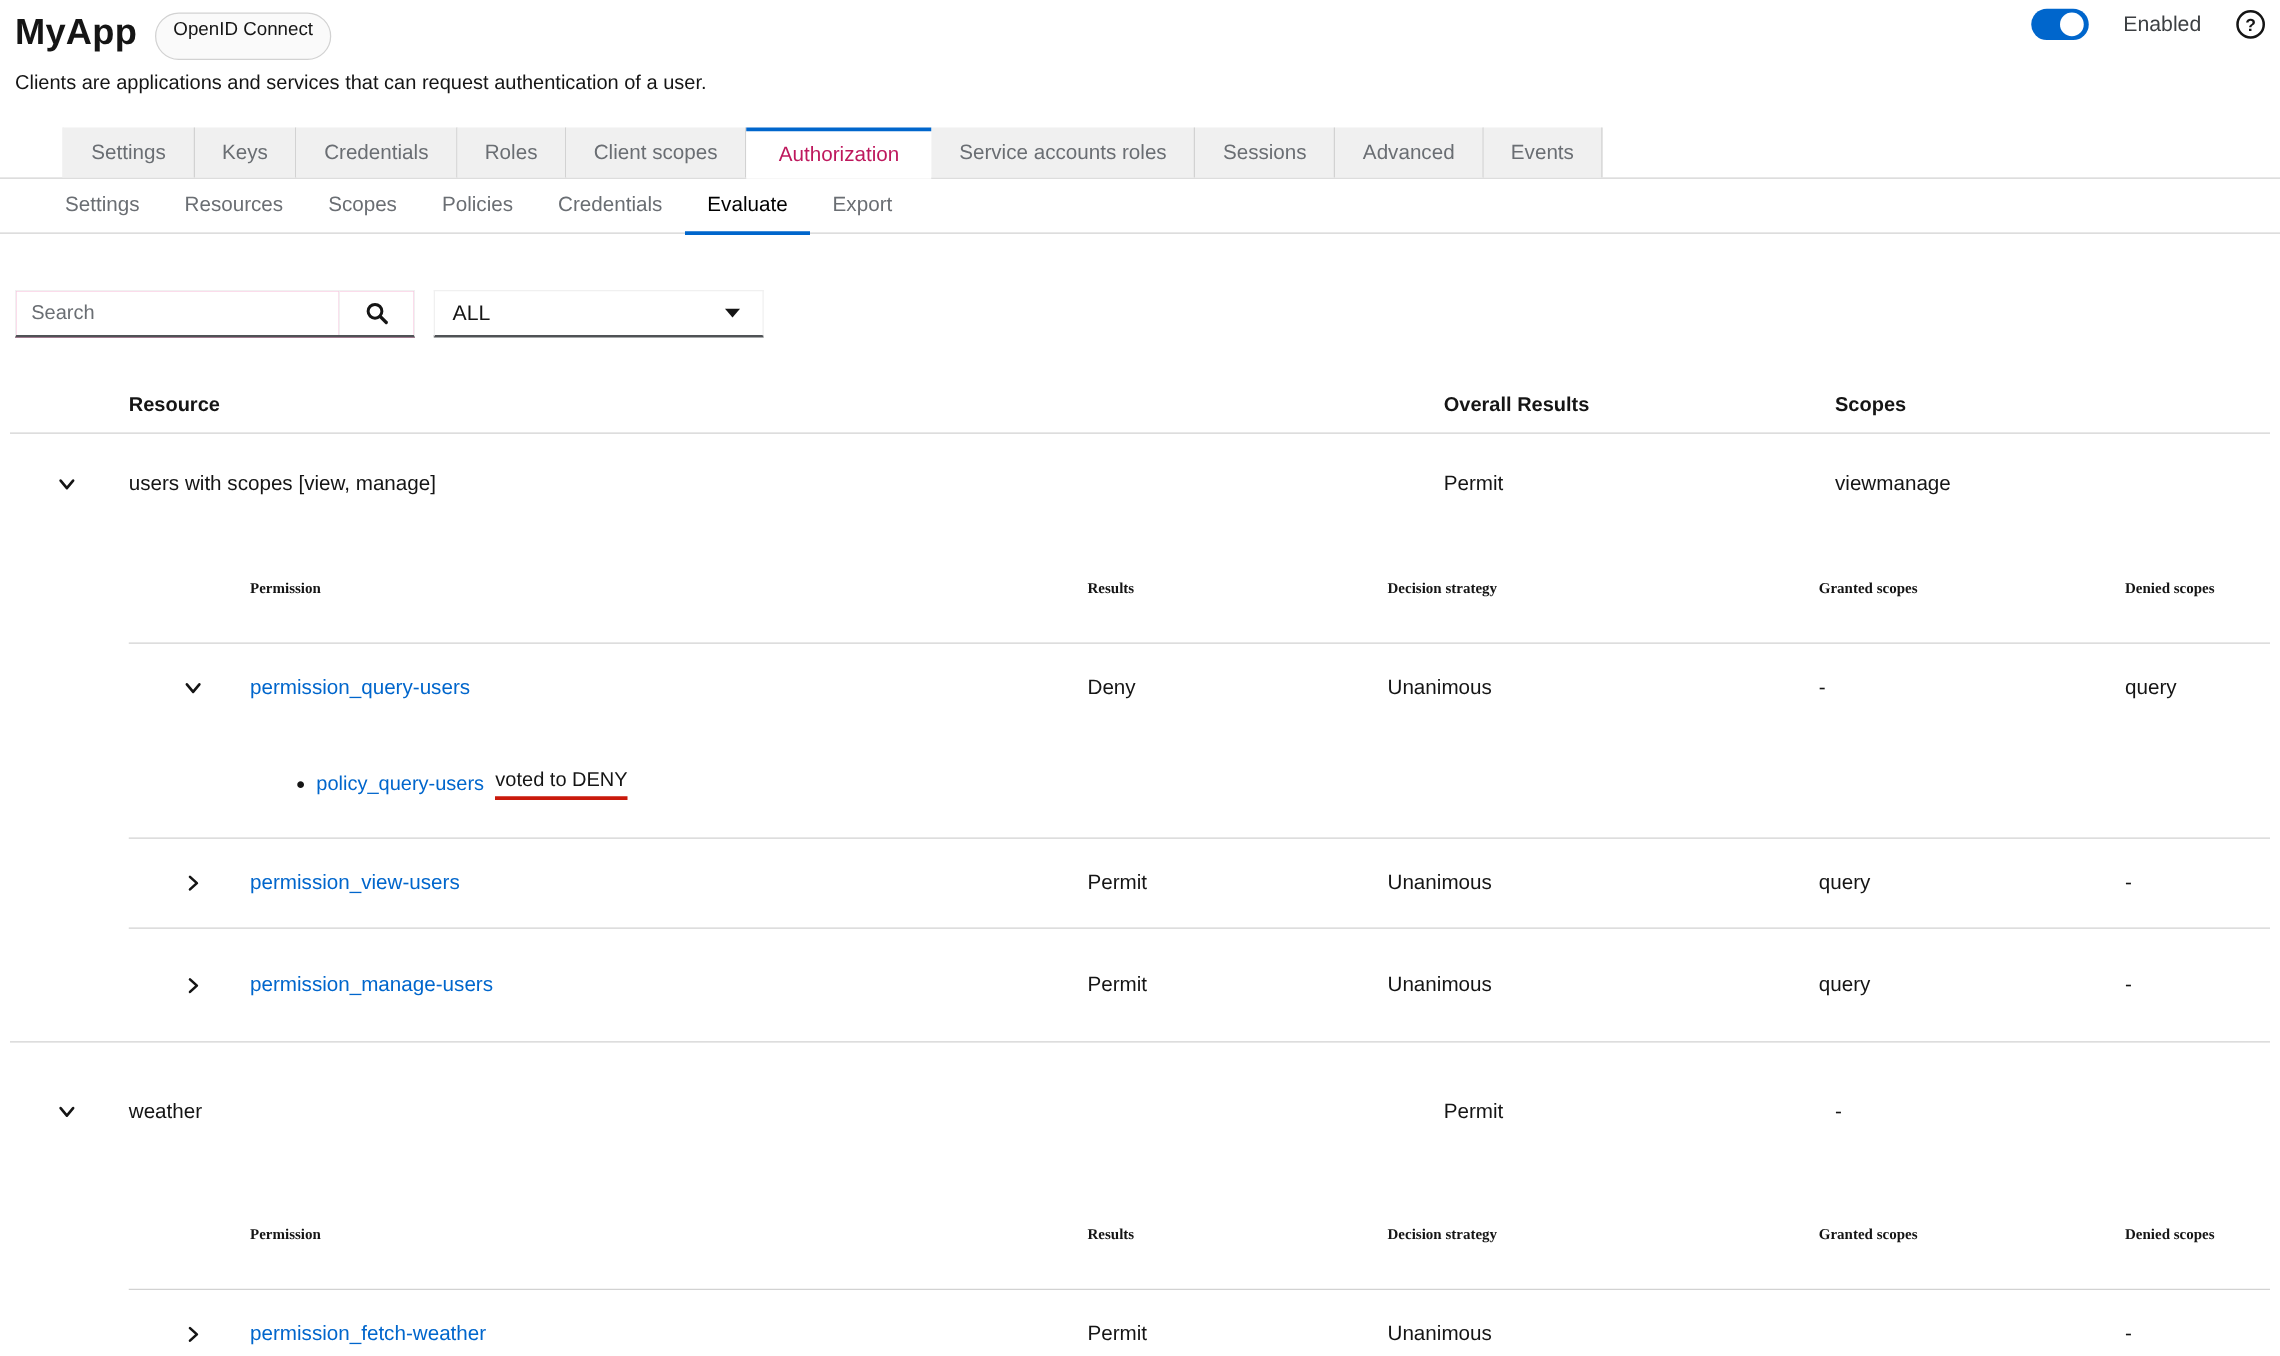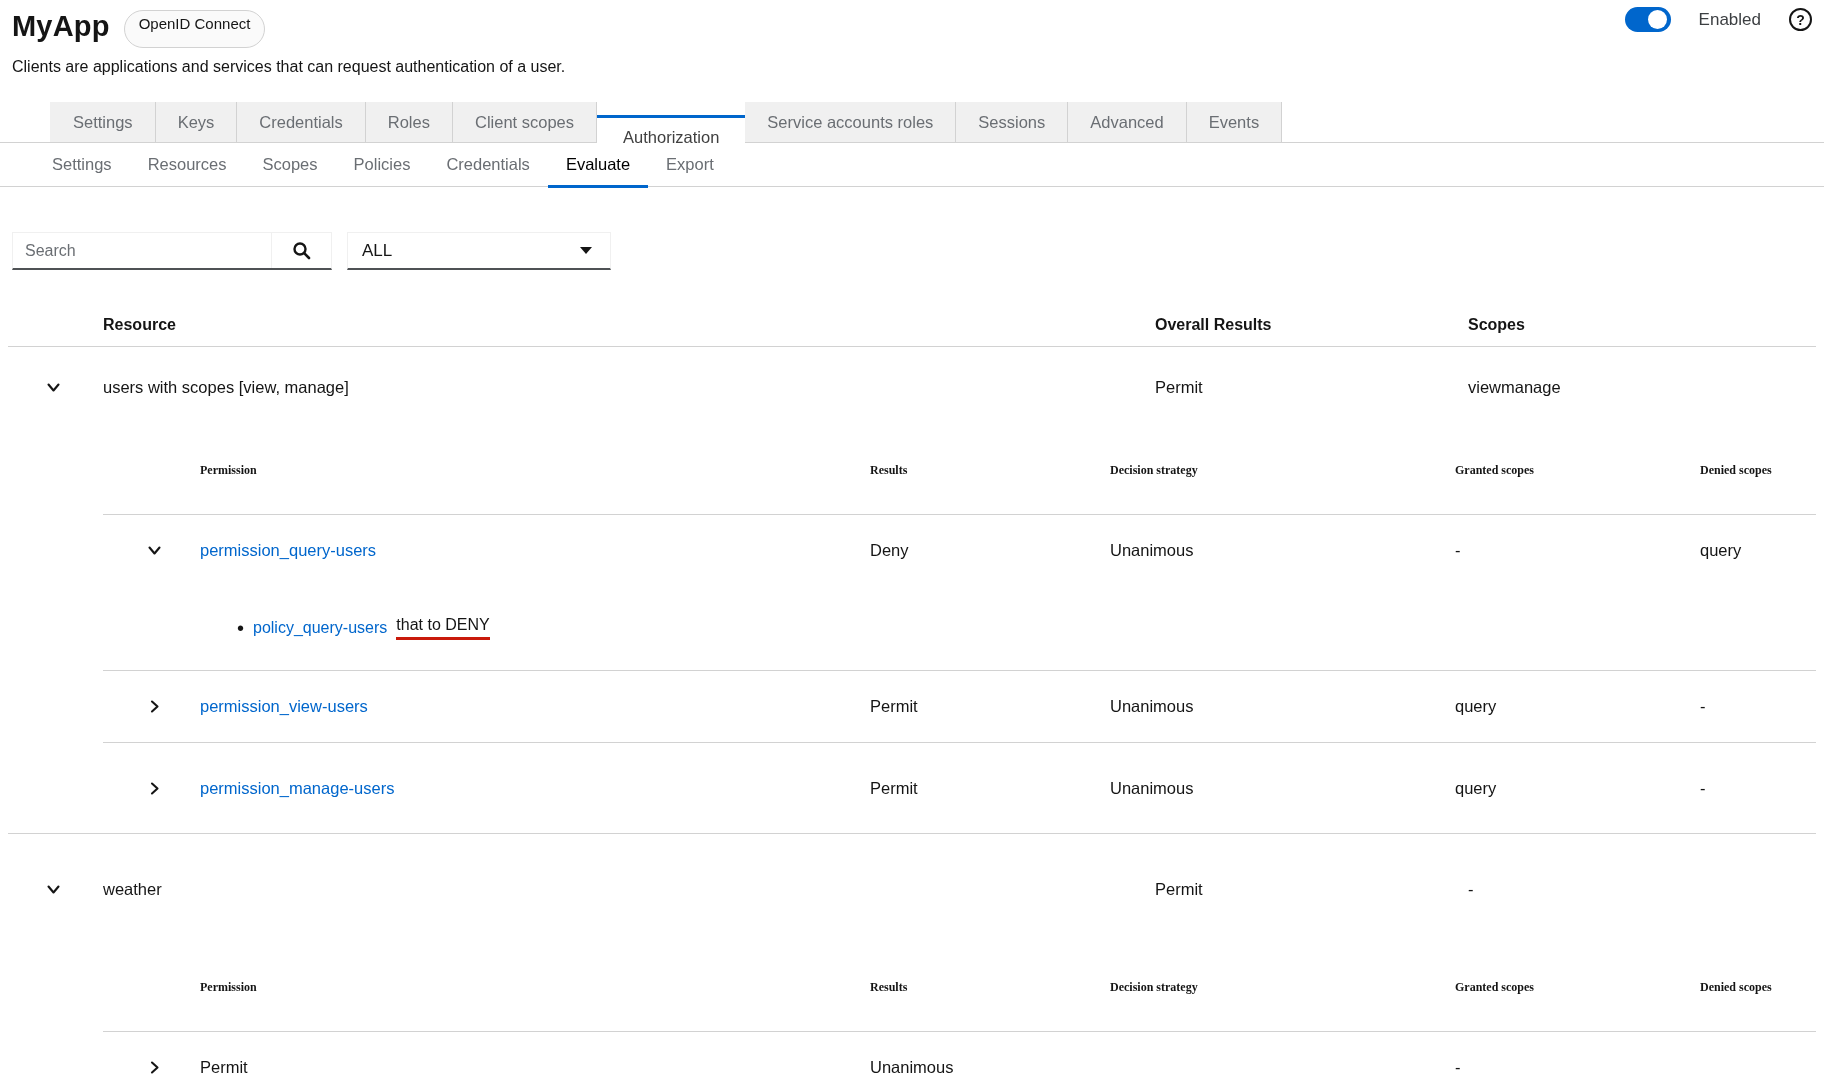--- a/index.html
+++ b/index.html
@@ -19,22 +19,22 @@
   .enabled-lbl { font-size:17px; color:#3c3f42; }
   .help-ic { width:23px; height:23px; border:2px solid #151515; border-radius:50%;
     display:flex; align-items:center; justify-content:center; font-size:14px; font-weight:700; cursor:pointer; }
   .subtitle { font-size:16px; margin:10px 0 0 0; color:#151515; }
 
   
   .tabs { display:flex; align-items:flex-start; margin:26px 0 0 50px; height:41px; }
   .tab { height:40px; display:flex; align-items:center; padding:0 22px; font-size:16.5px;
     color:#6a6e73; background:#f0f0f0; border-right:1px solid #d2d2d2; cursor:pointer; white-space:nowrap; }
   .tab.first { border-left:1px solid #f0f0f0; }
-  .tab.active { height:41px; background:#fff; color:#404040; border-top:3px solid #0066cc;
-    border-right:none; position:relative; z-index:2; padding:12px 26px;margin-top:13px; }
+  .tab.active { height:41px; background:#fff; color:#be185d; border-top:3px solid #0066cc;
+    border-right:none; position:relative; z-index:2; padding:12px 26px; }
   .tabs-rule { height:1px; background:#d2d2d2; margin-top:-1px; }
 
   
   .subtabs { display:flex; margin-left:34px; height:44px; }
   .subtab { display:flex; align-items:center; padding:0 18px; font-size:16.5px; color:#6a6e73;
     border-bottom:3px solid transparent; cursor:pointer; position:relative; z-index:2; height:45px; }
   .subtab.active { color:#000000; border-bottom-color:#0066cc; }
   .subtabs-rule { height:1px; background:#d2d2d2; margin-top:-1px; }
 
   
@@ -183,21 +183,21 @@
         <div>Deny</div>
         <div>Unanimous</div>
         <div>-</div>
         <div>query</div>
       </div>
 
       <div class="r-policy">
         <div class="policy-inner">
           <span class="bullet">•</span>
           <a class="lnk">policy_query-users</a>
-          <span class="deny-vote">that to DENY</span>
+          <span class="deny-vote">voted to DENY</span>
         </div>
       </div>
 
       <div class="n-grid n-row r-view">
         <button class="expander">
           <svg class="chev" viewBox="0 0 15 15">
               <path d="M5 2.5 L10.5 7.5 L5 12.5"></path>
             </svg>
         </button>
         <div><a class="lnk">permission_view-users</a></div>
@@ -243,20 +243,21 @@
         <div>Granted scopes</div>
         <div>Denied scopes</div>
       </div>
 
       <div class="n-grid n-row r-fetch">
         <button class="expander">
           <svg class="chev" viewBox="0 0 15 15">
               <path d="M5 2.5 L10.5 7.5 L5 12.5"></path>
             </svg>
         </button>
+        <div><a class="lnk">permission_fetch-weather</a></div>
         <div>Permit</div>
         <div>Unanimous</div>
         <div></div>
         <div>-</div>
       </div>
     </div>
 
   </div>
 </div>
 

